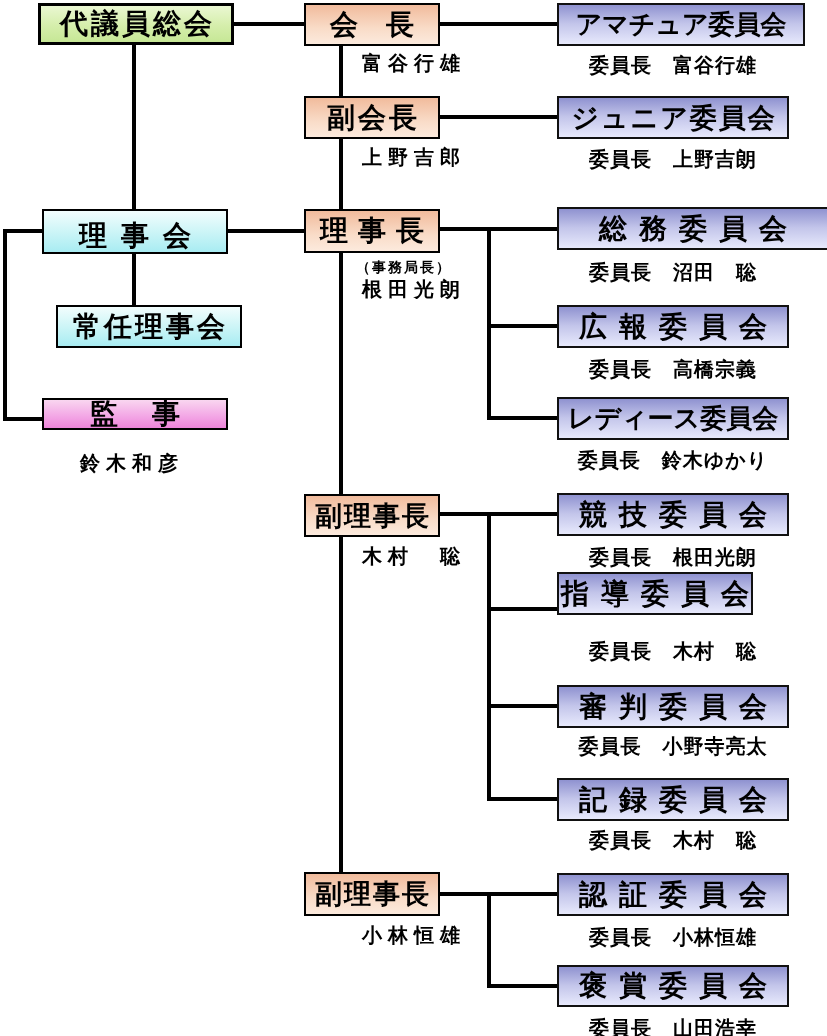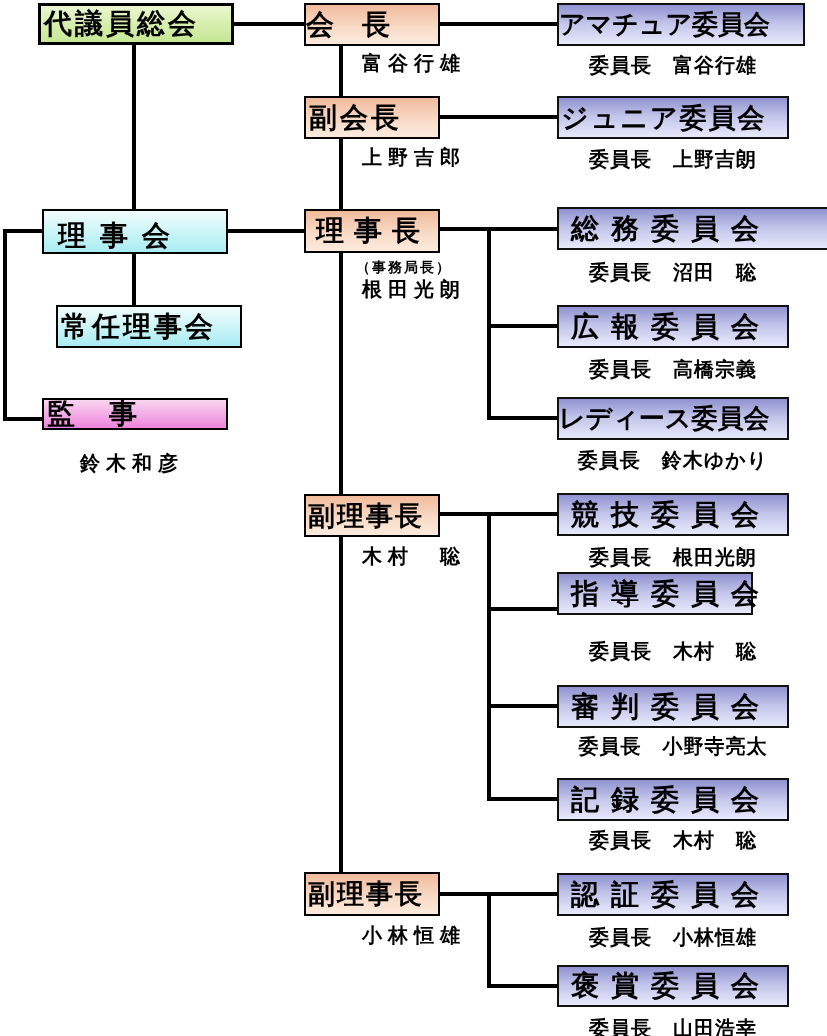--- a/index.html
+++ b/index.html
@@ -3,21 +3,21 @@
 <meta charset="utf-8">
 <style>
   html,body{margin:0;padding:0;background:#fff;}
   .canvas{
     position:relative;width:827px;height:1036px;background:#fff;overflow:hidden;
     font-family:"Liberation Sans","DejaVu Sans",sans-serif;color:#000;
   }
   .line{position:absolute;background:#000;}
   .box{
     position:absolute;box-sizing:border-box;border:2px solid #000;
-    display:flex;align-items:center;
+    display:flex;align-items:center;justify-content:center;
     font-weight:bold;color:#000;white-space:nowrap;
   }
   .assembly{background:linear-gradient(180deg,#eaf7d2 0%,#d5eeab 55%,#c6e796 100%);border-width:3px;}
   .exec{background:linear-gradient(180deg,#f1bb9c 0%,#f9dcc8 60%,#fcead d 100%);}
   .exec{background:linear-gradient(180deg,#f1bb9c 0%,#f9dcc8 60%,#fceadd 100%);}
   .cyan{background:linear-gradient(180deg,#f2fdfd 0%,#cdf5f7 50%,#a8ecf2 100%);}
   .audit{background:linear-gradient(180deg,#f9d6f0 0%,#f3a9e6 55%,#ee85da 100%);}
   .committee{background:linear-gradient(180deg,#8f92d0 0%,#c3c5ea 48%,#e7e9fc 100%);border-color:#111;}
   .lbl{display:inline-block;}
   .f28{font-size:28px;}

